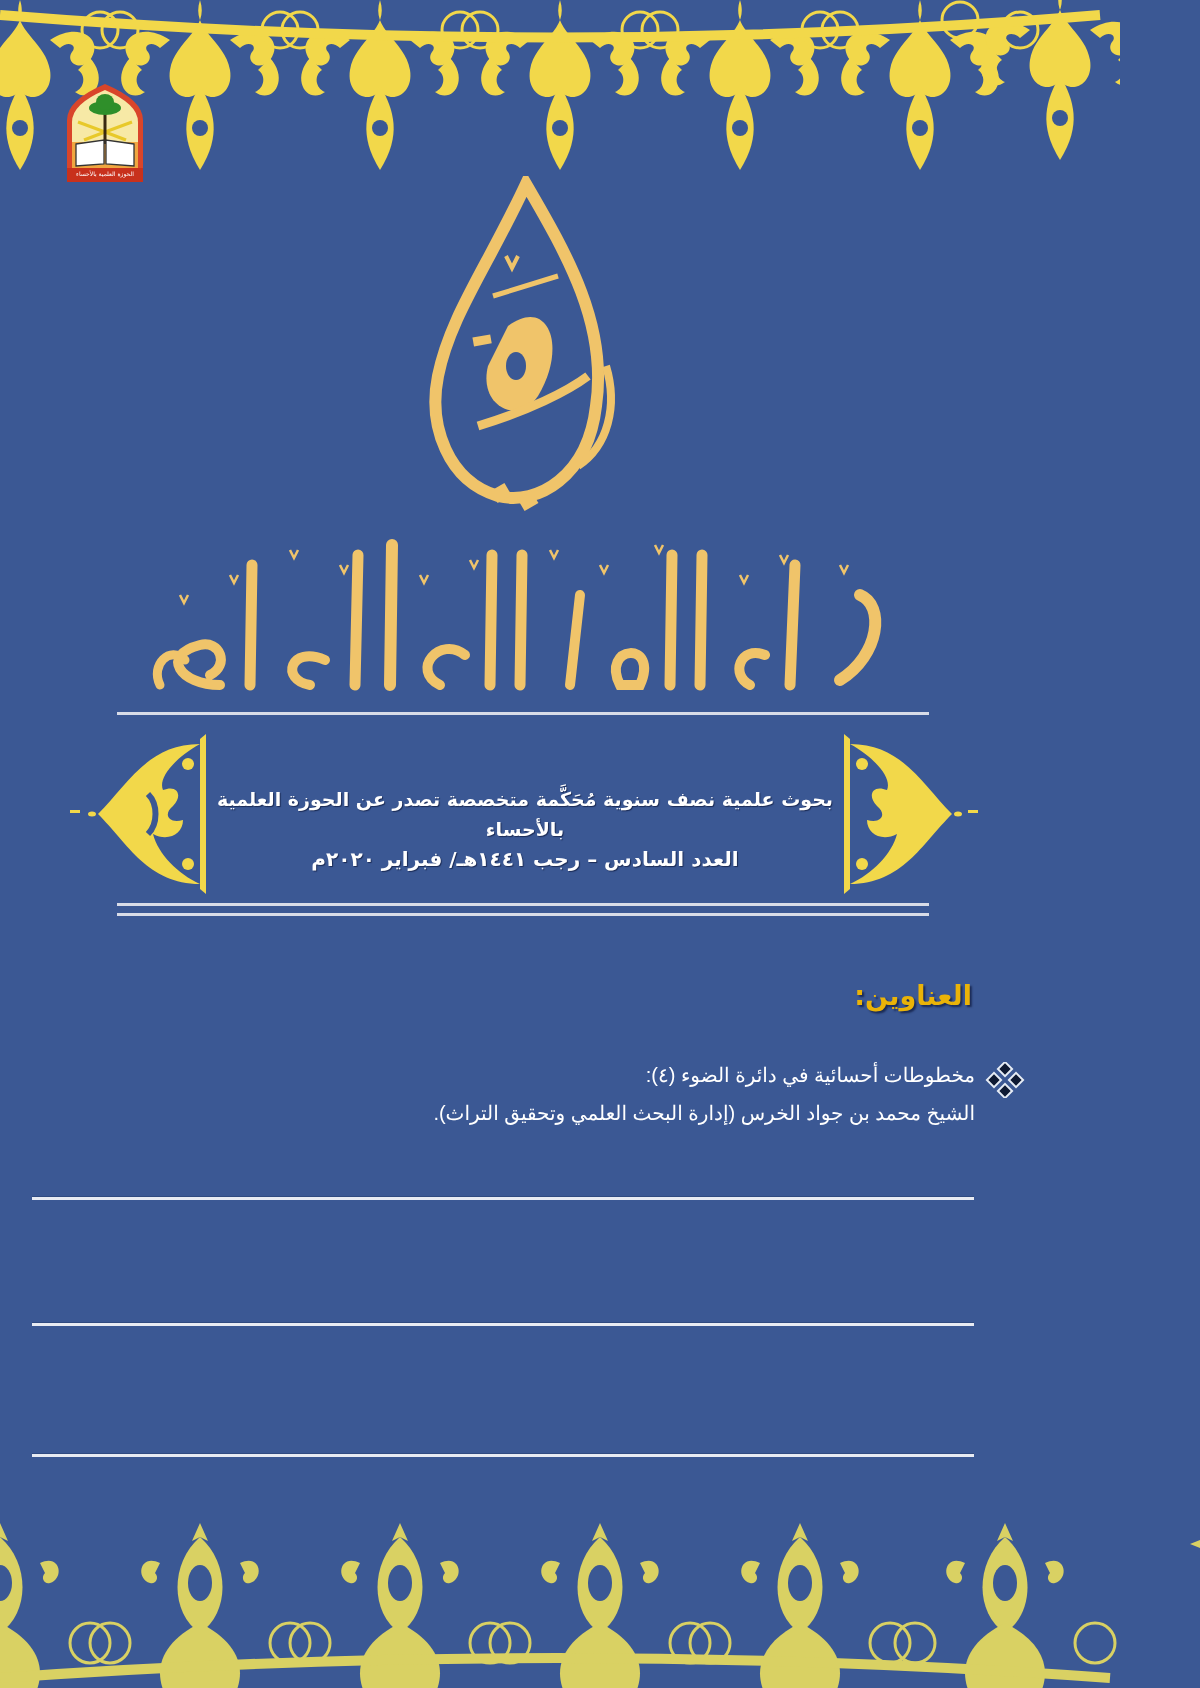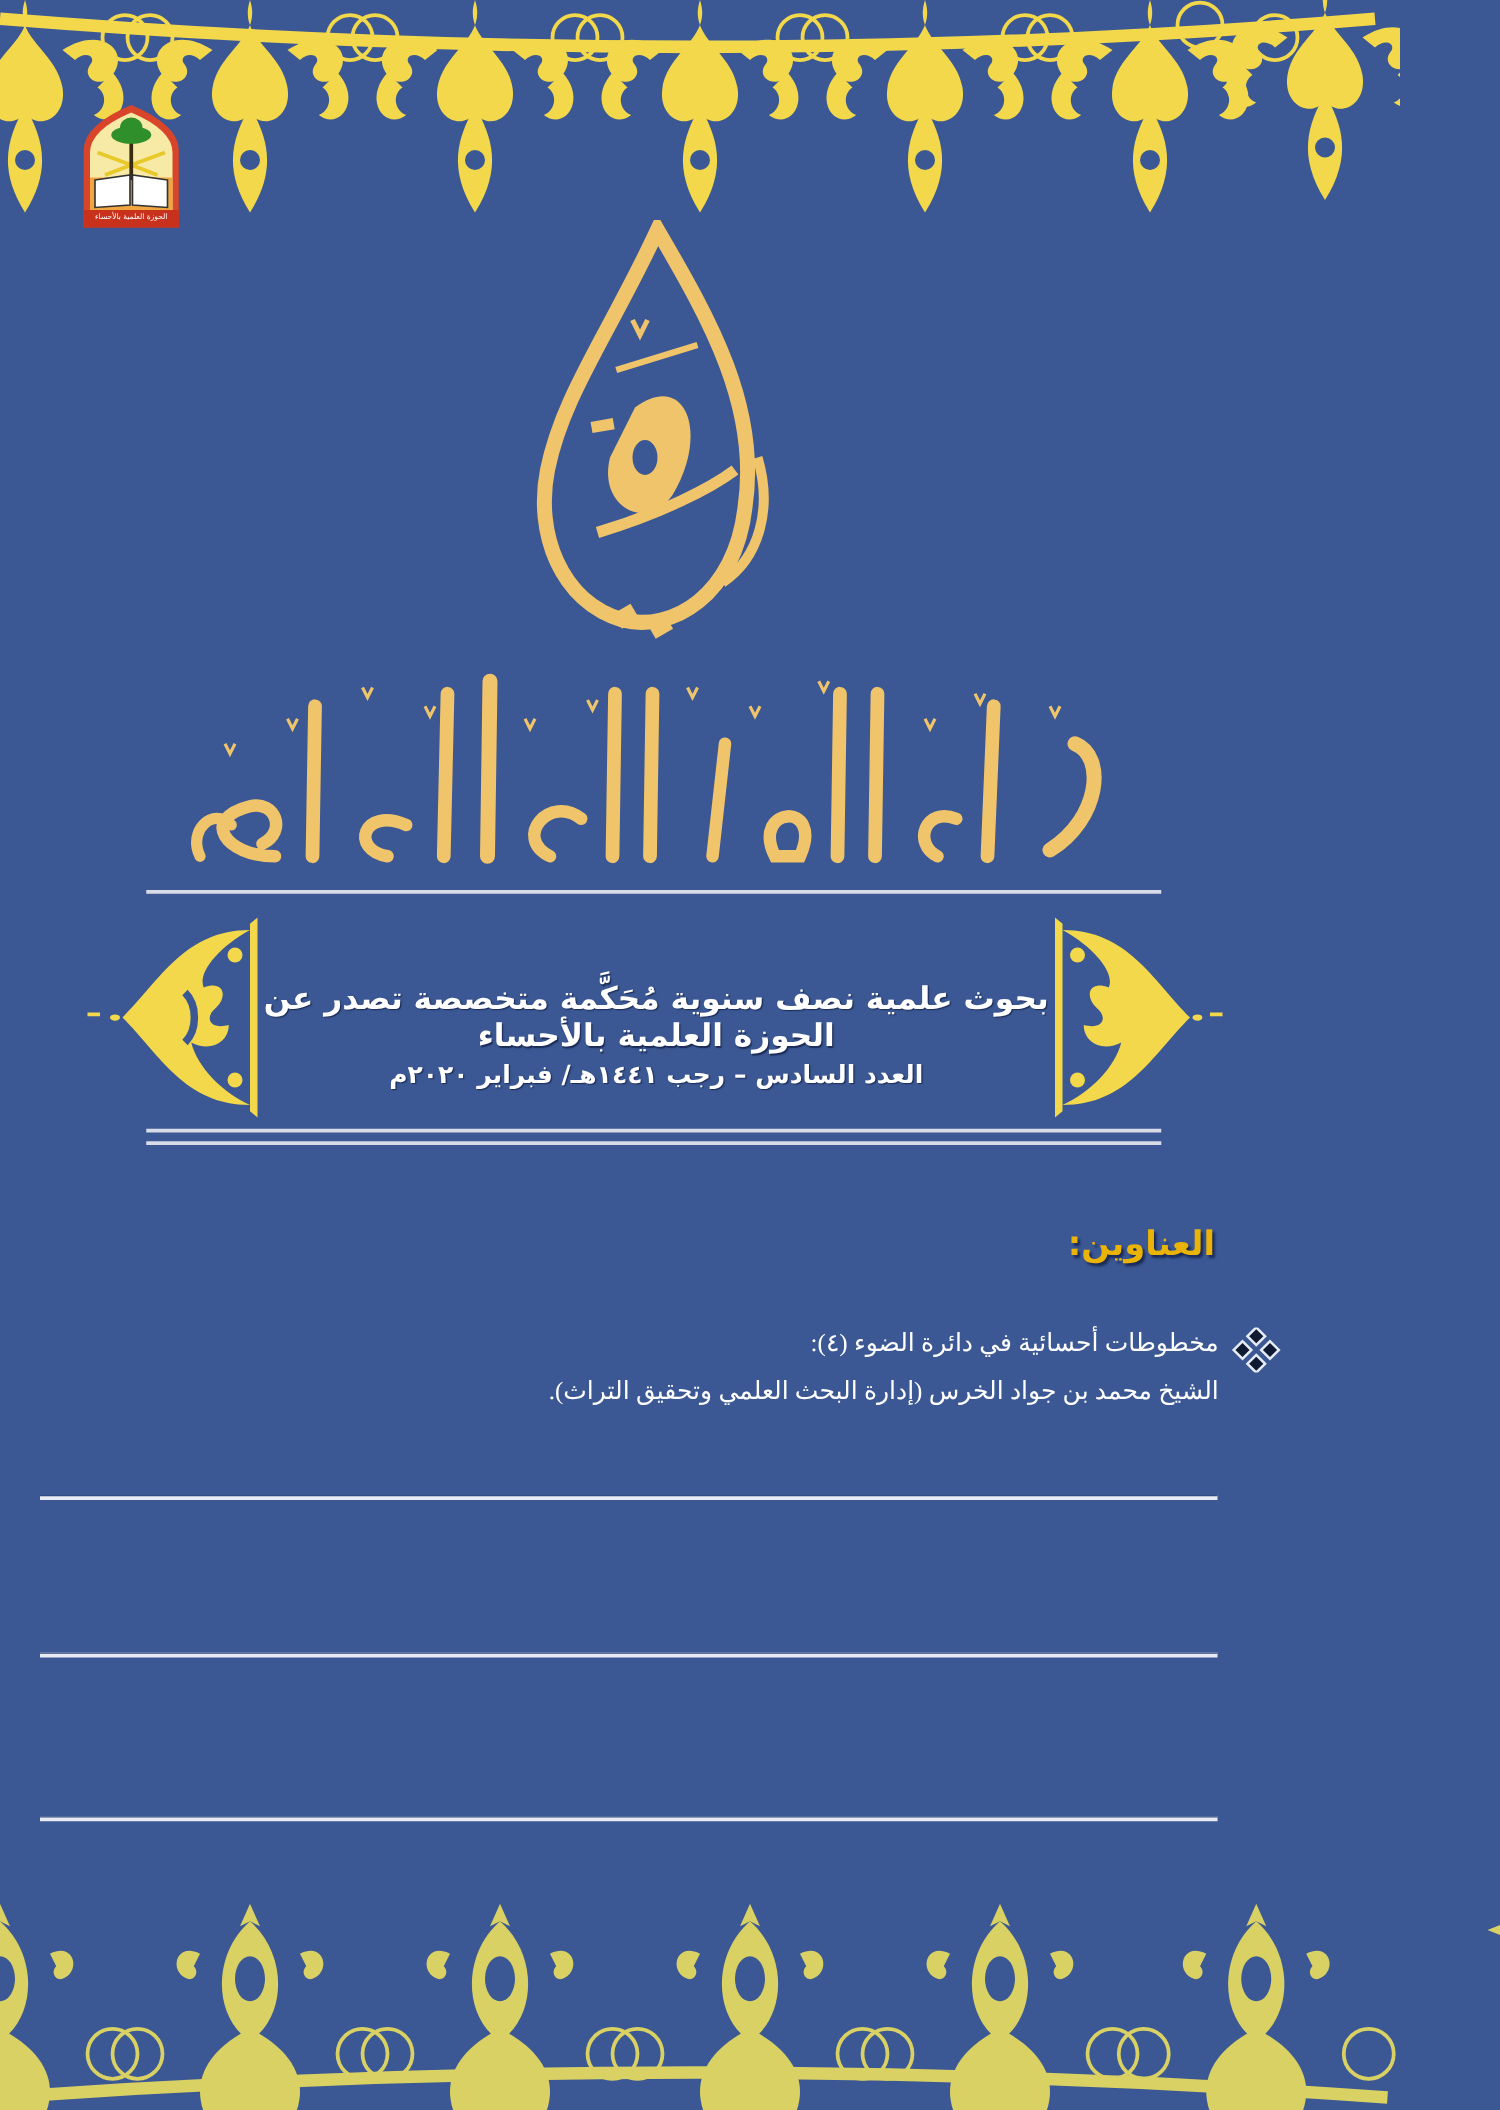--- a/index.html
+++ b/index.html
@@ -5,25 +5,25 @@
   html,body{margin:0;padding:0;}
   body{width:1200px;height:1688px;background:#3b5894;position:relative;overflow:hidden;font-family:"DejaVu Serif",serif;}
   .abs{position:absolute;}
   .border-top{left:0;top:0;width:1120px;height:180px;}
   .border-bottom{left:0;top:1508px;width:1120px;height:180px;}
   .logo{left:64px;top:82px;width:82px;height:102px;}
   .drop{left:418px;top:176px;width:230px;height:340px;}
   .title-callig{left:140px;top:535px;width:760px;height:170px;}
   .hline{background:#d8dce8;height:3px;}
   .subtitle{left:205px;top:784px;width:640px;text-align:center;color:#ffffff;direction:rtl;font-family:"DejaVu Sans",sans-serif;font-weight:bold;}
-  .subtitle .l1{font-size:25px;line-height:30px;text-shadow:1px 1px 1px #1b2b55;}
+  .subtitle .l1{font-size:19px;line-height:30px;text-shadow:1px 1px 1px #1b2b55;}
   .subtitle .l2{font-size:20px;line-height:30px;text-shadow:1px 1px 1px #1b2b55;}
   .contents-heading{left:820px;top:980px;width:152px;text-align:right;direction:rtl;color:#eab308;font-family:"DejaVu Sans",sans-serif;font-weight:bold;font-size:27px;text-shadow:2px 2px 2px #1a2a55;}
   .bullet{left:985px;top:1062px;width:40px;height:36px;}
-  .entry{left:30px;top:1056px;width:945px;direction:rtl;text-align:right;color:#ffffff;font-family:Liberation Serif, serif;font-size:20px;line-height:38px;}
+  .entry{left:30px;top:1056px;width:945px;direction:rtl;text-align:right;color:#ffffff;font-family:Liberation Sans, sans-serif;font-size:20px;line-height:38px;}
   .rule{left:32px;width:942px;height:3px;background:#e8ebf3;border-top:1px solid #2f4a80;}
   .edge-mark{left:1190px;top:1540px;width:10px;height:8px;}
 </style>
 </head>
 <body>
 
 <svg class="abs border-top" viewBox="0 0 1120 180">
   <defs>
     <g id="motifT" fill="#f2d84a">
       <path d="M0,0 C10,30 -25,40 -30,70 C-34,95 -10,105 0,90 C10,105 34,95 30,70 C25,40 -10,30 0,0Z"></path>

